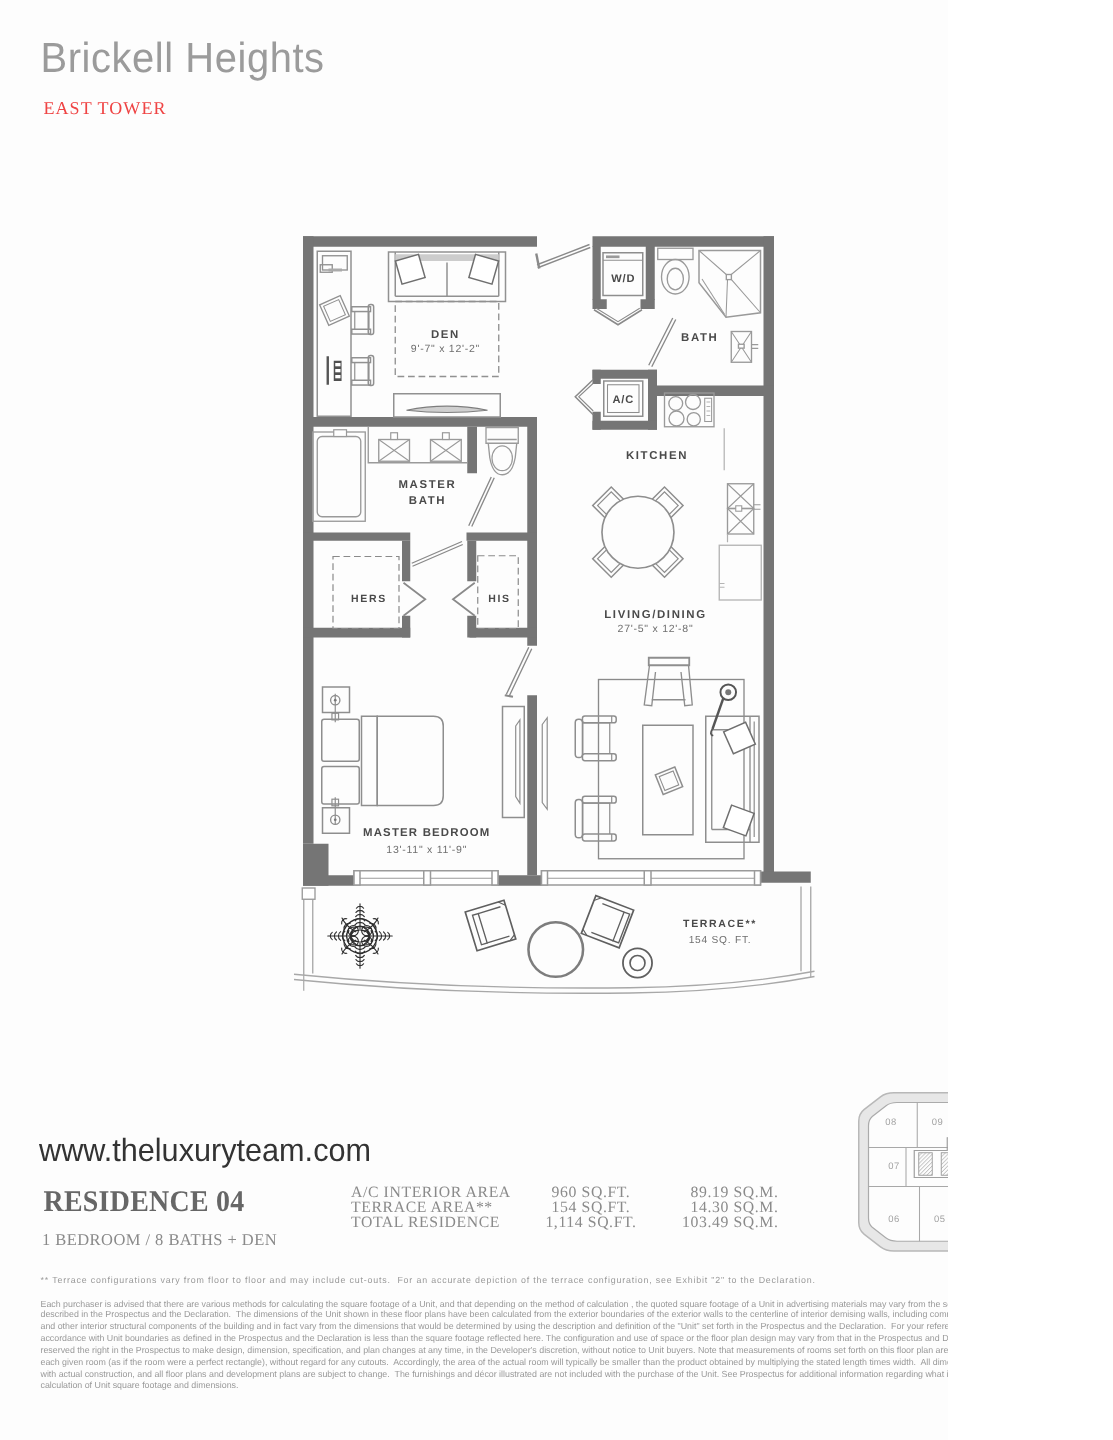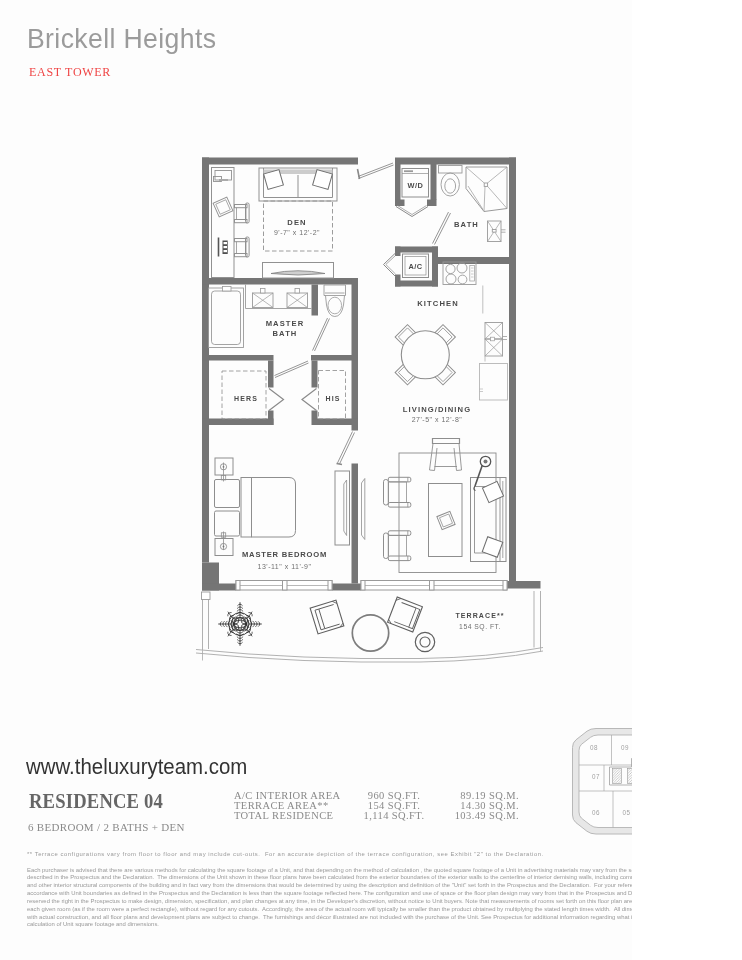--- a/index.html
+++ b/index.html
@@ -482,21 +482,21 @@
 <text class="kp" x="626.5" y="814.5">05</text>
 <text class="kp" x="652.8" y="814.5" style="fill:#c9c9c9;">04</text>
 <text class="kp" x="685.5" y="814.5">03</text>
 
 </svg>
 
 <div class="abs" style="left:26px;top:755px;font-size:21.5px;color:#333333;letter-spacing:0px;transform:scaleX(0.95);transform-origin:0 0;">www.theluxuryteam.com</div>
 
 <div class="abs" style="left:29px;top:790px;font-size:20px;font-weight:bold;color:#666666;letter-spacing:0.2px;font-family:'Liberation Serif',serif;transform:scaleX(0.93);transform-origin:0 0;">RESIDENCE 04</div>
 
-<div class="abs" style="left:28px;top:821px;font-size:11px;color:#8a8a8a;letter-spacing:0.3px;font-family:'Liberation Serif',serif;">6 BEDROOM / 2 BATHS + DEN</div>
+<div class="abs" style="left:28px;top:821px;font-size:11px;color:#8a8a8a;letter-spacing:0.3px;font-family:'Liberation Serif',serif;">1 BEDROOM / 8 BATHS + DEN</div>
 
 <div class="abs" style="left:234px;top:791px;font-size:10.5px;color:#8a8a8a;letter-spacing:0.4px;line-height:9.8px;font-family:'Liberation Serif',serif;">A/C INTERIOR AREA<br>TERRACE AREA**<br>TOTAL RESIDENCE</div>
 
 <div class="abs" style="left:344px;top:791px;width:100px;text-align:center;font-size:10.5px;color:#8a8a8a;letter-spacing:0.4px;line-height:9.8px;font-family:'Liberation Serif',serif;">960 SQ.FT.<br>154 SQ.FT.<br>1,114 SQ.FT.</div>
 
 <div class="abs" style="left:424px;top:791px;width:95px;text-align:right;font-size:10.5px;color:#8a8a8a;letter-spacing:0.4px;line-height:9.8px;font-family:'Liberation Serif',serif;">89.19 SQ.M.<br>14.30 SQ.M.<br>103.49 SQ.M.</div>
 
 <div class="abs" style="left:27px;top:851px;width:712px;font-size:5.9px;letter-spacing:0.55px;color:#999999;">** Terrace configurations vary from floor to floor and may include cut-outs.&nbsp; For an accurate depiction of the terrace configuration, see Exhibit "2" to the Declaration.</div>
 
 <div class="abs" style="left:27px;top:866.5px;width:712px;font-size:5.9px;color:#999999;line-height:7.85px;">Each purchaser is advised that there are various methods for calculating the square footage of a Unit, and that depending on the method of calculation , the quoted square footage of a Unit in advertising materials may vary from the square footage of a Unit as stated or described in the Prospectus and the Declaration.&nbsp; The dimensions of the Unit shown in these floor plans have been calculated from the exterior boundaries of the exterior walls to the centerline of interior demising walls, including common elements such as structural walls and other interior structural components of the building and in fact vary from the dimensions that would be determined by using the description and definition of the "Unit" set forth in the Prospectus and the Declaration.&nbsp; For your reference, the area of the Unit, determined in accordance with Unit boundaries as defined in the Prospectus and the Declaration is less than the square footage reflected here. The configuration and use of space or the floor plan design may vary from that in the Prospectus and Declaration because the Developer has reserved the right in the Prospectus to make design, dimension, specification, and plan changes at any time, in the Developer's discretion, without notice to Unit buyers. Note that measurements of rooms set forth on this floor plan are generally taken at the greatest points of each given room (as if the room were a perfect rectangle), without regard for any cutouts.&nbsp; Accordingly, the area of the actual room will typically be smaller than the product obtained by multiplying the stated length times width.&nbsp; All dimensions are approximate and may vary with actual construction, and all floor plans and development plans are subject to change.&nbsp; The furnishings and décor illustrated are not included with the purchase of the Unit. See Prospectus for additional information regarding what is offered with the Unit and the calculation of Unit square footage and dimensions.</div>

